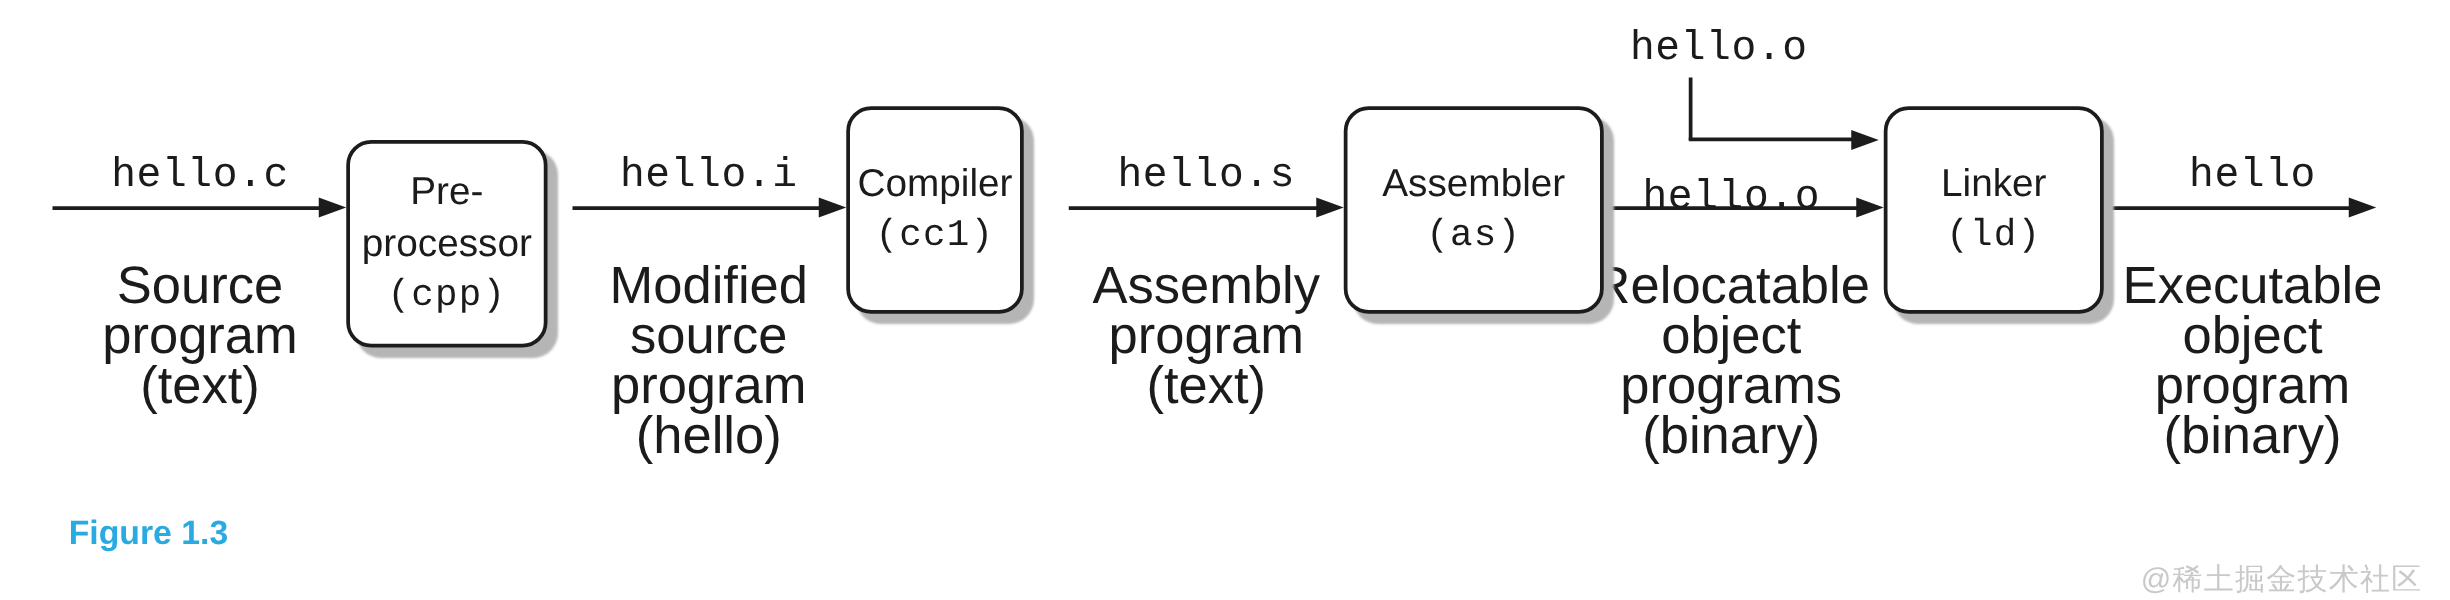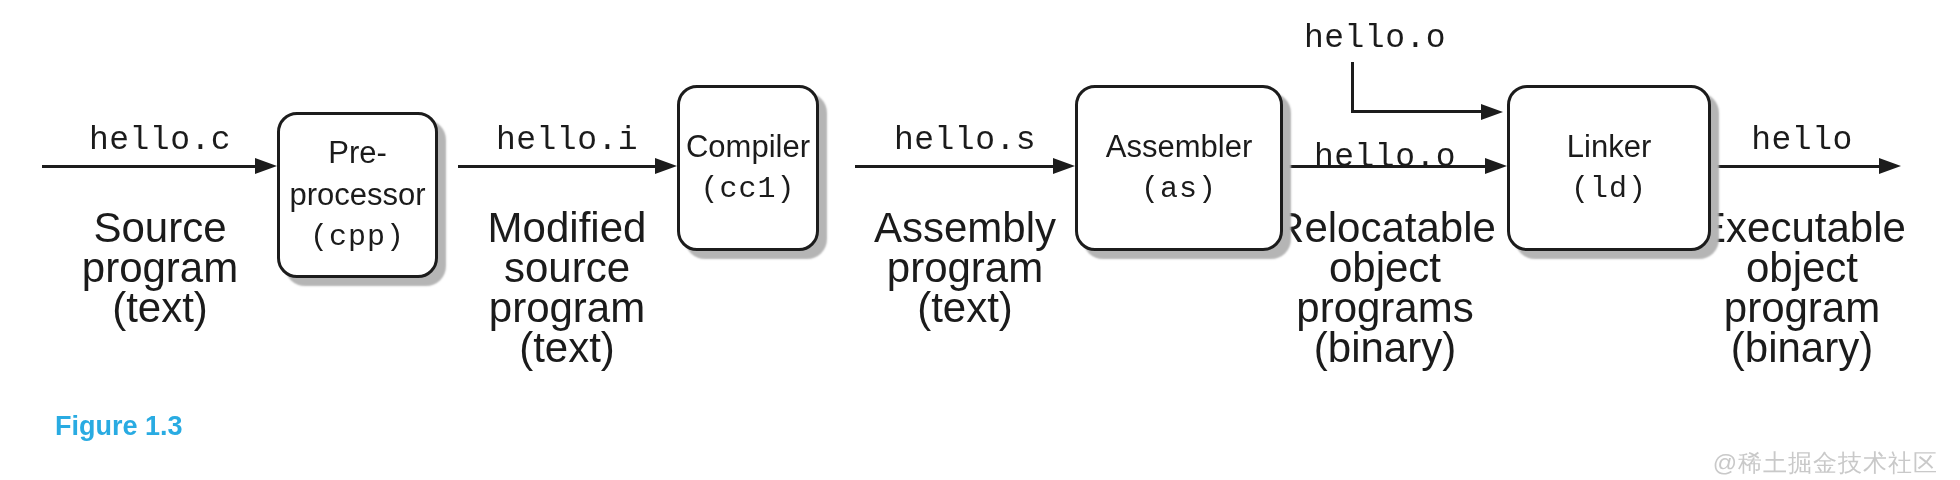--- a/index.html
+++ b/index.html
@@ -38,21 +38,21 @@
   .box .tool {
     font-family: "Liberation Mono", monospace;
     font-size: 30px;
     line-height: 42px;
     letter-spacing: 1px;
     color: #1b1b1b;
   }
   #box-preprocessor { left: 277px; width: 161px; margin-top: 27px; }
   #box-compiler     { left: 677px; width: 142px; }
   #box-assembler    { left: 1075px; width: 208px; }
-  #box-linker       { left: 1507px; width: 204px; }
+  #box-linker       { left: 1507px; width: 176px; }
 
   
   .hline { position: absolute; height: 3px; background: #1c1c1c; top: 165px; z-index: 1; }
   .vline { position: absolute; width: 3px; background: #1c1c1c; z-index: 1; }
   .head-right {
     position: absolute; width: 0; height: 0; z-index: 1;
     border-top: 8px solid transparent;
     border-bottom: 8px solid transparent;
     border-left: 22px solid #1c1c1c;
     top: 158px;
@@ -151,21 +151,21 @@
     <div class="name">Linker</div>
     <div class="tool">(ld)</div>
   </div>
 
   <div class="desc" style="left:160px;">Source
 program
 (text)</div>
   <div class="desc" style="left:567px;">Modified
 source
 program
-(text)</div>
+(hello)</div>
   <div class="desc" style="left:965px;">Assembly
 program
 (text)</div>
   <div class="desc" style="left:1385px;">Relocatable
 object
 programs
 (binary)</div>
   <div class="desc" style="left:1802px;">Executable
 object
 program

